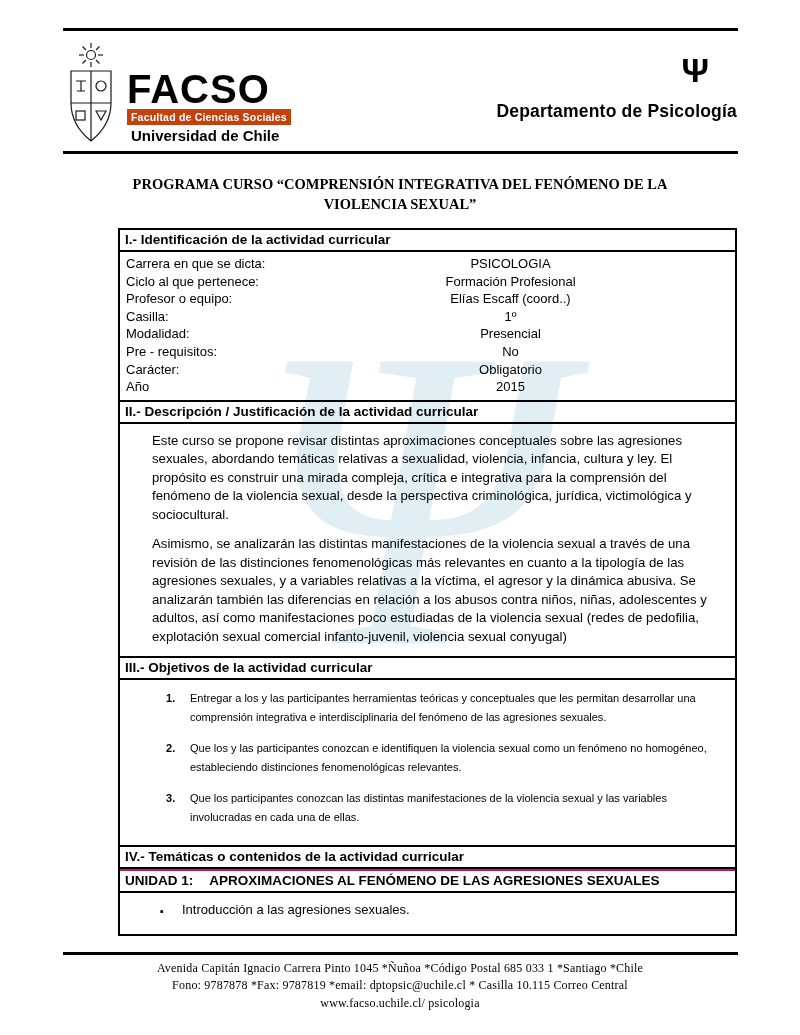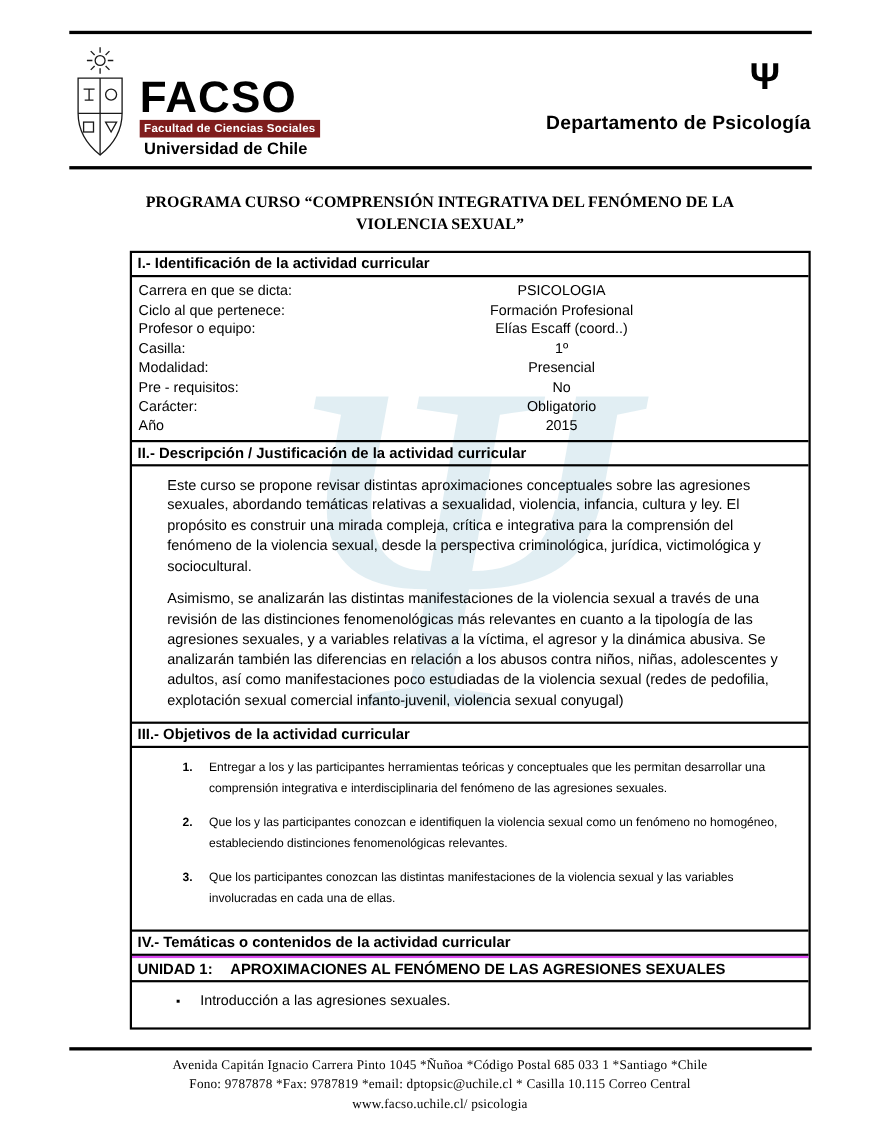--- a/index.html
+++ b/index.html
@@ -17,21 +17,21 @@
   .rule { margin-left: 63px; width: 675px; border-top: 3px solid #000; }
   .top-rule { margin-top: 28px; }
   .header-rule { margin-top: 4px; }
 
   
   .header { display: flex; justify-content: space-between; align-items: flex-start; margin: 10px 63px 4px 63px; height: 106px; }
   .logo-block { display: flex; align-items: flex-start; gap: 8px; }
   .crest { width: 56px; height: 104px; }
   .logo-text { margin-top: 28px; }
   .facso-acronym { font-size: 40px; font-weight: 800; letter-spacing: 1px; line-height: 1; }
-  .facso-bar { background: #7f1d1d; color: #fff; font-size: 10.5px; font-weight: bold; padding: 2px 4px; width: fit-content; letter-spacing: 0.2px; }
+  .facso-bar { background: #c2410c; color: #fff; font-size: 10.5px; font-weight: bold; padding: 2px 4px; width: fit-content; letter-spacing: 0.2px; }
   .facso-uni { font-size: 15px; font-weight: bold; margin-top: 2px; padding-left: 4px; }
   .dept-block { display: flex; flex-direction: column; align-items: flex-end; margin-top: 12px; }
   .psi { font-size: 34px; font-weight: bold; margin-right: 28px; line-height: 1; }
   .dept-name { font-size: 17.5px; font-weight: bold; margin-top: 14px; letter-spacing: 0.2px; }
 
   
   .doc-title {
     font-family: "Liberation Serif", serif;
     font-weight: bold; font-size: 14.5px; line-height: 20px;
     text-align: center; max-width: 580px; margin: 20px auto 14px auto;
@@ -63,21 +63,21 @@
   .ident-value { flex: 1; text-align: center; }
 
   .desc-body { padding: 8px 10px 8px 32px; line-height: 18.5px; font-size: 13.2px; }
   .desc-body p { margin-bottom: 11px; }
   .desc-body p:last-child { margin-bottom: 2px; }
 
   .obj-body { counter-reset: obj; padding: 9px 12px 6px 44px; line-height: 18.5px; font-size: 11px; }
   .obj-item { position: relative; padding-left: 26px; margin-bottom: 13px; }
   .obj-item::before { counter-increment: obj; content: counter(obj) "."; font-weight: bold; position: absolute; left: 2px; }
 
-  .unit-row { border-top: 2px solid #d946ef; border-bottom: 2px solid #000; padding: 2px 5px 3px 5px; font-weight: bold; font-size: 13.5px; }
+  .unit-row { border-top: 2px solid #be185d; border-bottom: 2px solid #000; padding: 2px 5px 3px 5px; font-weight: bold; font-size: 13.5px; }
   .unit-label { margin-right: 16px; }
 
   .bullet-body { padding: 8px 10px 14px 40px; font-size: 13px; }
   .bullet-item { position: relative; padding-left: 22px; line-height: 18.5px; }
   .bullet-item::before { content: "▪"; position: absolute; left: 0; font-size: 11px; top: 1px; }
 
   
   .footer { position: relative; z-index: 1; margin-top: 16px; }
   .footer-rule { margin-bottom: 5px; }
   .footer-line {

